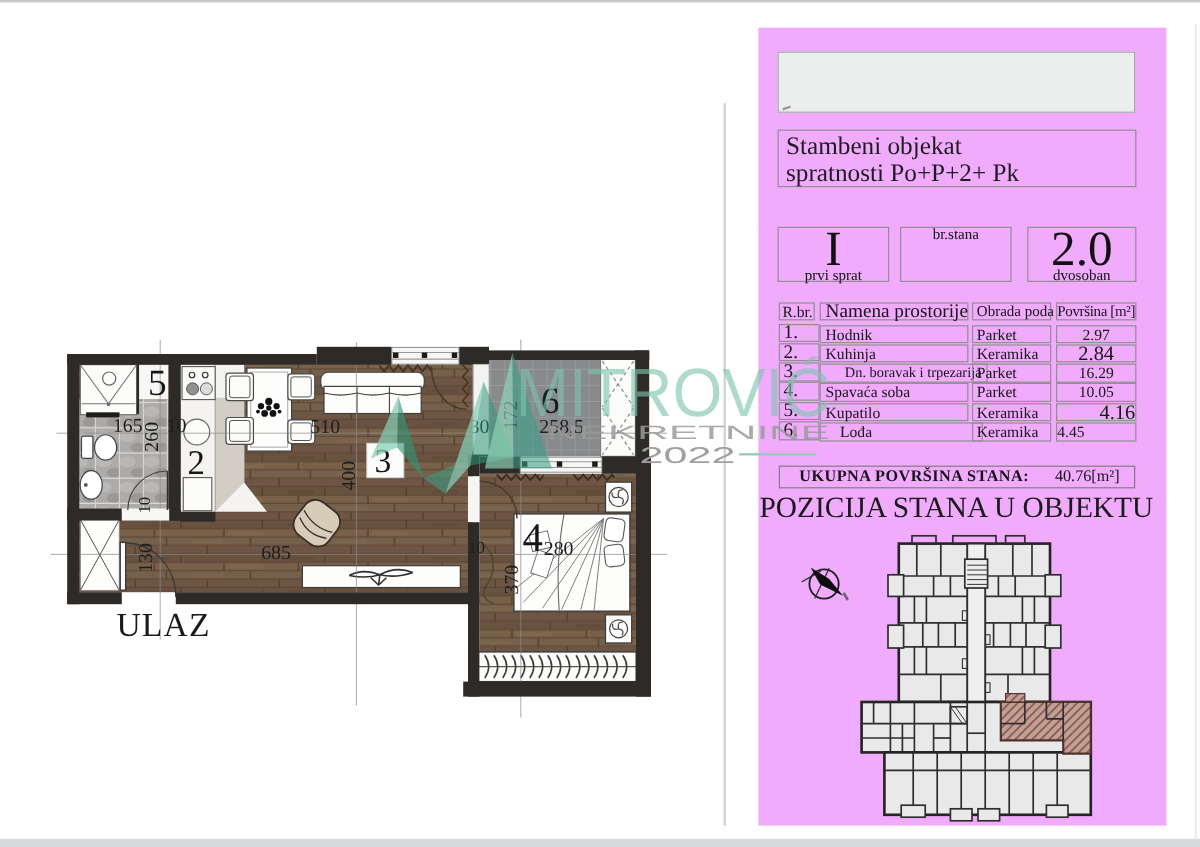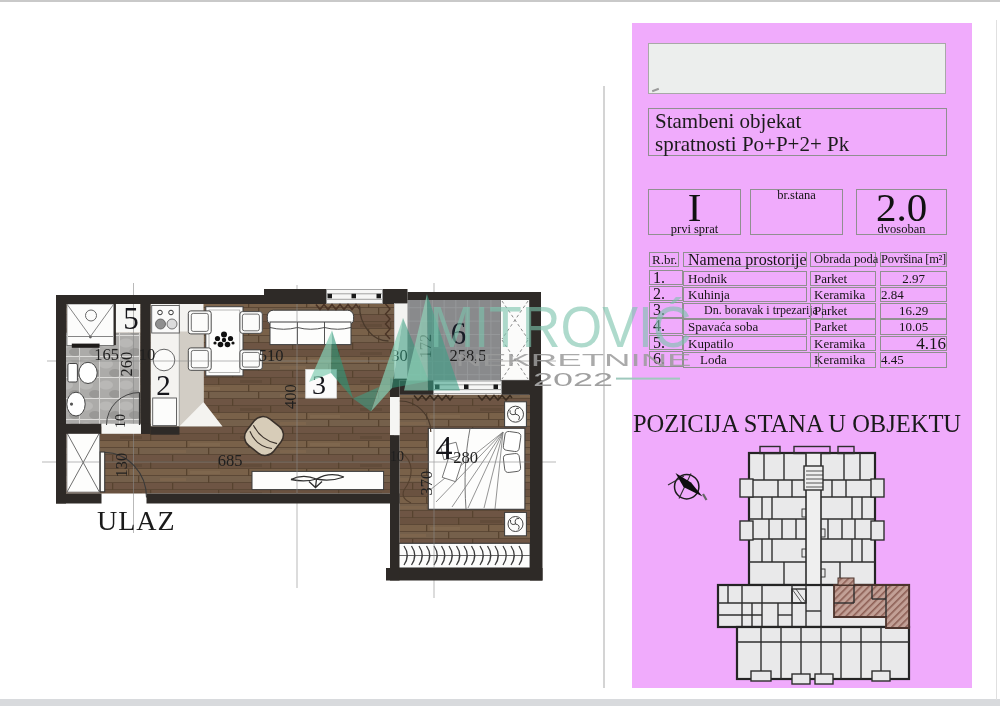--- a/index.html
+++ b/index.html
@@ -389,21 +389,21 @@
   <div class="pbox" style="left:248px;top:229px;width:65px;height:13px;font-size:12.5px;letter-spacing:-0.3px;text-align:center;color:#151515;">Površina [m²]</div>
 
   <div class="pbox" style="left:17px;top:246.5px;width:29px;height:13.5px;font-size:16px;line-height:13px;padding-left:3px;color:#151515;">1.</div>
   <div class="pbox" style="left:51px;top:247.5px;width:118px;height:13.5px;font-size:13px;padding-left:4px;color:#151515;">Hodnik</div>
   <div class="pbox" style="left:178px;top:247.5px;width:61px;height:13.5px;font-size:13px;padding-left:3px;color:#151515;">Parket</div>
   <div class="pbox" style="left:248px;top:247.5px;width:65px;height:13.5px;font-size:13px;text-align:center;color:#151515;">2.97</div>
 
   <div class="pbox" style="left:17px;top:262.8px;width:29px;height:13.5px;font-size:16px;line-height:13px;padding-left:3px;color:#151515;">2.</div>
   <div class="pbox" style="left:51px;top:263.8px;width:118px;height:13.5px;font-size:13px;padding-left:4px;color:#151515;">Kuhinja</div>
   <div class="pbox" style="left:178px;top:263.8px;width:61px;height:13.5px;font-size:13px;padding-left:3px;color:#151515;">Keramika</div>
-  <div class="pbox" style="left:248px;top:263.8px;width:65px;height:13.5px;font-size:13px;color:#151515;">2.84</div>
+  <div class="pbox" style="left:248px;top:263.8px;width:65px;height:13.5px;font-size:17px;text-align:center;color:#151515;">2.84</div>
 
   <div class="pbox" style="left:17px;top:279.1px;width:29px;height:13.5px;font-size:16px;line-height:13px;padding-left:3px;color:#151515;">3.</div>
   <div class="pbox" style="left:51px;top:280.1px;width:118px;height:13.5px;font-size:12px;padding-left:20px;color:#151515;">Dn. boravak i trpezarija</div>
   <div class="pbox" style="left:178px;top:280.1px;width:61px;height:13.5px;font-size:13px;padding-left:3px;color:#151515;">Parket</div>
   <div class="pbox" style="left:248px;top:280.1px;width:65px;height:13.5px;font-size:13px;text-align:center;color:#151515;">16.29</div>
 
   <div class="pbox" style="left:17px;top:295.4px;width:29px;height:13.5px;font-size:16px;line-height:13px;padding-left:3px;color:#151515;">4.</div>
   <div class="pbox" style="left:51px;top:296.4px;width:118px;height:13.5px;font-size:13px;padding-left:4px;color:#151515;">Spavaća soba</div>
   <div class="pbox" style="left:178px;top:296.4px;width:61px;height:13.5px;font-size:13px;padding-left:3px;color:#151515;">Parket</div>
   <div class="pbox" style="left:248px;top:296.4px;width:65px;height:13.5px;font-size:13px;text-align:center;color:#151515;">10.05</div>
@@ -411,20 +411,24 @@
   <div class="pbox" style="left:17px;top:311.7px;width:29px;height:13.5px;font-size:16px;line-height:13px;padding-left:3px;color:#151515;">5.</div>
   <div class="pbox" style="left:51px;top:312.7px;width:118px;height:13.5px;font-size:13px;padding-left:4px;color:#151515;">Kupatilo</div>
   <div class="pbox" style="left:178px;top:312.7px;width:61px;height:13.5px;font-size:13px;padding-left:3px;color:#151515;">Keramika</div>
   <div class="pbox" style="left:248px;top:312.7px;width:65px;height:13.5px;font-size:17px;text-align:right;color:#151515;">4.16</div>
 
   <div class="pbox" style="left:17px;top:328px;width:29px;height:13.5px;font-size:16px;line-height:13px;padding-left:3px;color:#151515;">6.</div>
   <div class="pbox" style="left:51px;top:329px;width:118px;height:13.5px;font-size:13px;padding-left:16px;color:#151515;">Lođa</div>
   <div class="pbox" style="left:178px;top:329px;width:61px;height:13.5px;font-size:13px;padding-left:3px;color:#151515;">Keramika</div>
   <div class="pbox" style="left:248px;top:329px;width:65px;height:13.5px;font-size:13px;color:#151515;">4.45</div>
 
+  <div class="pbox" style="left:17px;top:365px;width:295px;height:17px;border-color:#7f7f7f;">
+    <span style="position:absolute;left:16px;top:1px;font-size:13.5px;font-weight:bold;letter-spacing:0.4px;color:#151515;">UKUPNA POVRŠINA STANA:</span>
+    <span style="position:absolute;right:12px;top:1px;font-size:13.5px;color:#151515;">40.76[m²]</span>
+  </div>
 
   <div class="abs" style="left:0;top:387px;width:330px;text-align:center;font-size:24.5px;color:#1a1a1a;white-space:nowrap;">POZICIJA STANA U OBJEKTU</div>
 
   <svg class="abs" style="left:0;top:0;" width="340" height="665" viewBox="0 0 340 665">
     <g stroke="#2e2e2e" stroke-width="1.4" fill="none">
 
       <g>
         <circle cx="54.7" cy="463.7" r="12.2" stroke="#1c1c1c" stroke-width="1.5"></circle>
         <line x1="36" y1="462" x2="52" y2="453" stroke-width="1.1"></line>
         <line x1="59" y1="450.5" x2="47" y2="475.5" stroke-width="1.1"></line>

